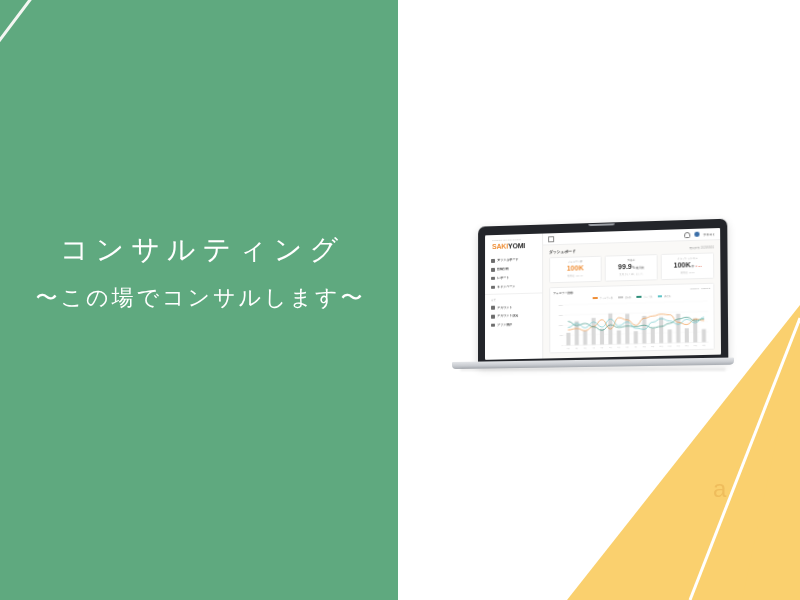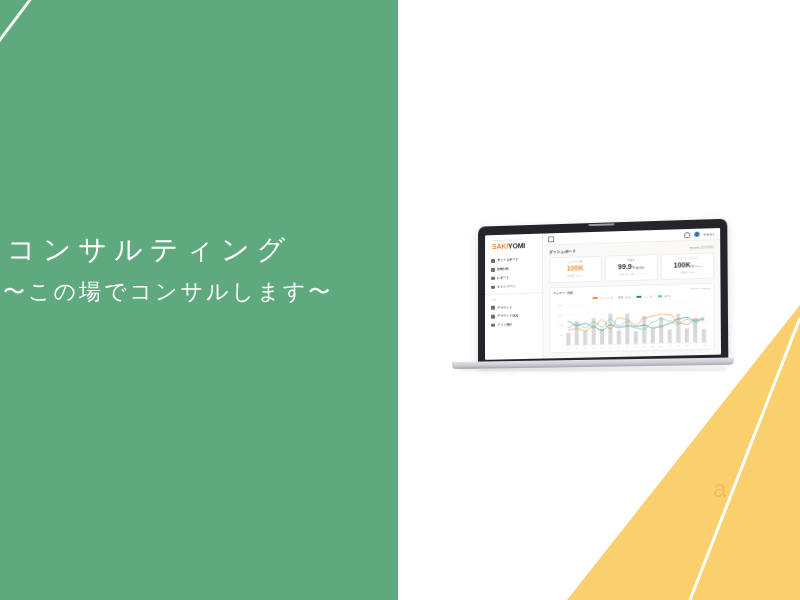--- a/index.html
+++ b/index.html
@@ -43,21 +43,21 @@
     transform-origin: left center;
     border-radius: 2px;
   }
 
   
   .headline {
     position: absolute;
     left: 0;
     top: 230px;
     width: 398px;
-    text-align: left;
+    text-align: center;
     color: #ffffff;
   }
   .headline-line1 {
     font-size: 28px;
     letter-spacing: 7px;
     line-height: 1.45;
     font-weight: 400;
     text-indent: 7px;
     white-space: nowrap;
   }
@@ -69,21 +69,21 @@
     text-indent: 3px;
     margin-top: 4px;
     white-space: nowrap;
   }
   .headline-line3 {
     font-size: 22px;
     letter-spacing: 3px;
     line-height: 1.5;
     font-weight: 400;
     text-indent: 3px;
-    margin-top: 4px;
+    margin-top: 10px;
     white-space: nowrap;
   }
 
   
   .yellow-band {
     position: absolute;
     left: 0;
     top: 0;
     width: 800px;
     height: 600px;

